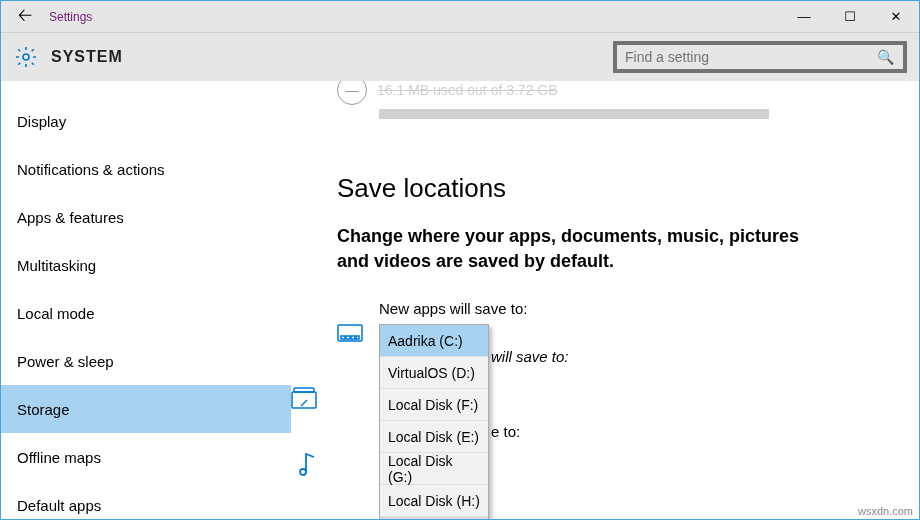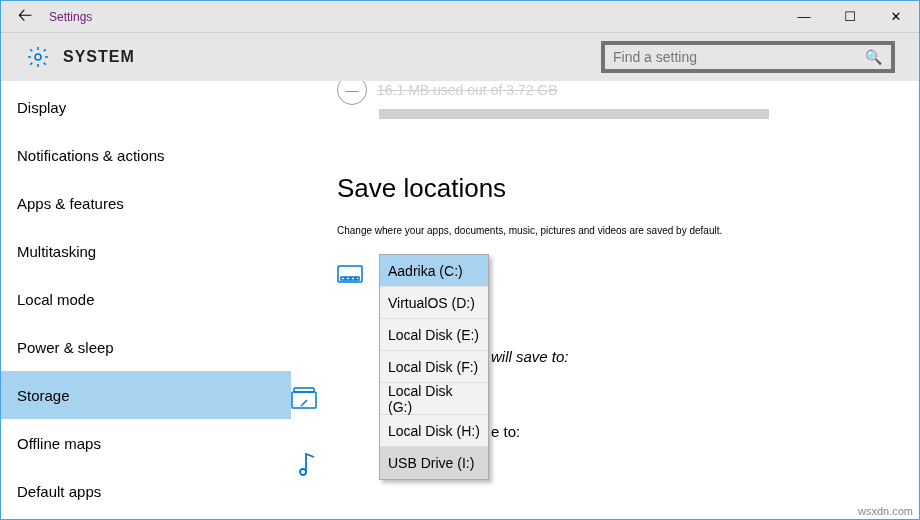--- a/index.html
+++ b/index.html
@@ -3,40 +3,40 @@
   <meta charset="utf-8">
   <style>
     * { margin: 0; padding: 0; box-sizing: border-box; font-family: "Segoe UI", Arial, sans-serif; }
     body { width: 920px; height: 520px; overflow: hidden; background: #fff; }
     .window { width: 920px; height: 520px; border: 1px solid #4aa3df; display: flex; flex-direction: column; position: relative; }
     .titlebar { height: 32px; background: #e6e6e6; display: flex; align-items: center; border-bottom: 1px solid #d0d0d0; }
     .back-btn { width: 48px; height: 32px; display: flex; align-items: center; justify-content: center; font-size: 18px; cursor: pointer; }
     .title { font-size: 12px; color: #701a75; }
     .win-controls { margin-left: auto; display: flex; }
     .win-btn { width: 46px; height: 32px; display: flex; align-items: center; justify-content: center; font-size: 13px; cursor: pointer; }
-    .header { height: 48px; background: #e6e6e6; display: flex; align-items: center; padding: 0 24px; }
+    .header { height: 48px; background: #e6e6e6; display: flex; align-items: center; padding: 0 12px; }
     .gear { width: 26px; height: 26px; margin-right: 12px; display: flex; align-items: center; justify-content: center; }
     .header-title { font-size: 16px; font-weight: 600; letter-spacing: 1px; color: #222; }
     .search-box { margin-left: auto; width: 294px; height: 32px; border: 4px solid #737373; display: flex; align-items: center; padding: 0 8px; background: #e6e6e6; }
     .search-box input { flex: 1; border: none; background: transparent; outline: none; font-size: 14px; color: #555; }
     .search-icon { font-size: 14px; color: #555; }
     .body { flex: 1; display: flex; overflow: hidden; background: #fff; }
-    .sidebar { width: 290px; border-right: none; padding-top: 2px; }
+    .sidebar { width: 290px; border-right: none; padding-top: 16px; }
     .sidebar-item { height: 48px; display: flex; align-items: center; padding: 0 16px; font-size: 15px; color: #000; cursor: pointer; }
     .sidebar-item.selected { background: #a7d3f0; }
     .content { flex: 1; padding: 0 0 0 46px; position: relative; overflow: hidden; }
     .storage-top { margin-top: 0; }
     .storage-icon { width: 30px; height: 30px; border: 1.5px solid #999; border-radius: 50%; display: inline-flex; align-items: center; justify-content: center; font-size: 13px; color: #888; vertical-align: middle; }
     .storage-used { font-size: 14px; color: #888; margin-left: 10px; text-decoration: line-through; opacity: .4; }
     .storage-bar { width: 390px; height: 10px; background: #d0d0d0; margin-left: 42px; margin-top: 4px; }
     .section-title { font-size: 26px; font-weight: 300; margin-top: 54px; color: #000000; }
-    .section-desc { font-size: 10px; color: #000; margin-top: 20px; line-height: 1.4; width: 480px; }
+    .section-desc { font-size: 18px; color: #000; margin-top: 20px; line-height: 1.4; width: 480px; font-weight: bold; }
     .save-block { margin-top: 26px; }
     .save-label { font-size: 15px; color: #000; margin-left: 42px; }
-    .save-row { display: flex; margin-top: 6px; }
+    .save-row { display: flex; align-items: center; margin-top: 6px; }
     .cat-icon { width: 26px; height: 22px; display: flex; align-items: center; justify-content: center; color: #0078d7; }
     .dropdown-anchor { margin-left: 16px; position: relative; }
     .dropdown-list { position: absolute; top: -10px; left: 0; width: 110px; background: #f2f2f2; border: 1px solid #aaa; box-shadow: 3px 3px 4px rgba(0,0,0,0.25); z-index: 10; }
     .dropdown-item { height: 32px; display: flex; align-items: center; padding: 0 8px; font-size: 14px; cursor: pointer; border-bottom: 1px solid #e0e0e0; }
     .dropdown-item:last-child { border-bottom: none; }
     .dropdown-item.highlight { background: #a7d3f0; }
     .dropdown-item.hover { background: #d8d8d8; }
     .partial-label { font-size: 15px; color: #000; position: absolute; }
     .watermark { position: absolute; bottom: 2px; right: 6px; font-size: 11px; color: #888; }
   </style>
@@ -114,43 +114,44 @@
       <div class="storage-top" style="display:flex;align-items:center;margin-top:-6px;">
         <span class="storage-icon">—</span>
         <span class="storage-used">16.1 MB used out of 3.72 GB</span>
       </div>
       <div class="storage-bar"></div>
 
       <div class="section-title">Save locations</div>
       <div class="section-desc">Change where your apps, documents, music, pictures and videos are saved by default.</div>
 
       <div class="save-block">
+        <div class="save-label">New apps will save to:</div>
         <div class="save-row">
           <div class="cat-icon">
             <svg width="26" height="20" viewBox="0 0 26 20" fill="none" stroke="#0078d7" stroke-width="1.5">
               <rect x="1" y="1" width="24" height="16" rx="1"></rect>
               <rect x="4" y="12" width="4" height="3"></rect>
                 <rect x="9" y="12" width="4" height="3"></rect>
                 <rect x="14" y="12" width="4" height="3"></rect>
                 <rect x="19" y="12" width="3" height="3"></rect>
             </svg>
           </div>
           <div class="dropdown-anchor">
             <div class="dropdown-list">
               <div class="dropdown-item highlight">
                   <span>Aadrika (C:)</span>
                 </div>
               <div class="dropdown-item">
                   <span>VirtualOS (D:)</span>
                 </div>
               <div class="dropdown-item">
-                  <span>Local Disk (E:)</span>
+                  <span>Local Disk (F:)</span>
                 </div>
               <div class="dropdown-item">
-                  <span>Local Disk (F:)</span>
+                  <span>Local Disk (E:)</span>
                 </div>
               <div class="dropdown-item">
                   <span>Local Disk (G:)</span>
                 </div>
               <div class="dropdown-item">
                   <span>Local Disk (H:)</span>
                 </div>
               <div class="dropdown-item hover">
                   <span>USB Drive (I:)</span>
                 </div>

